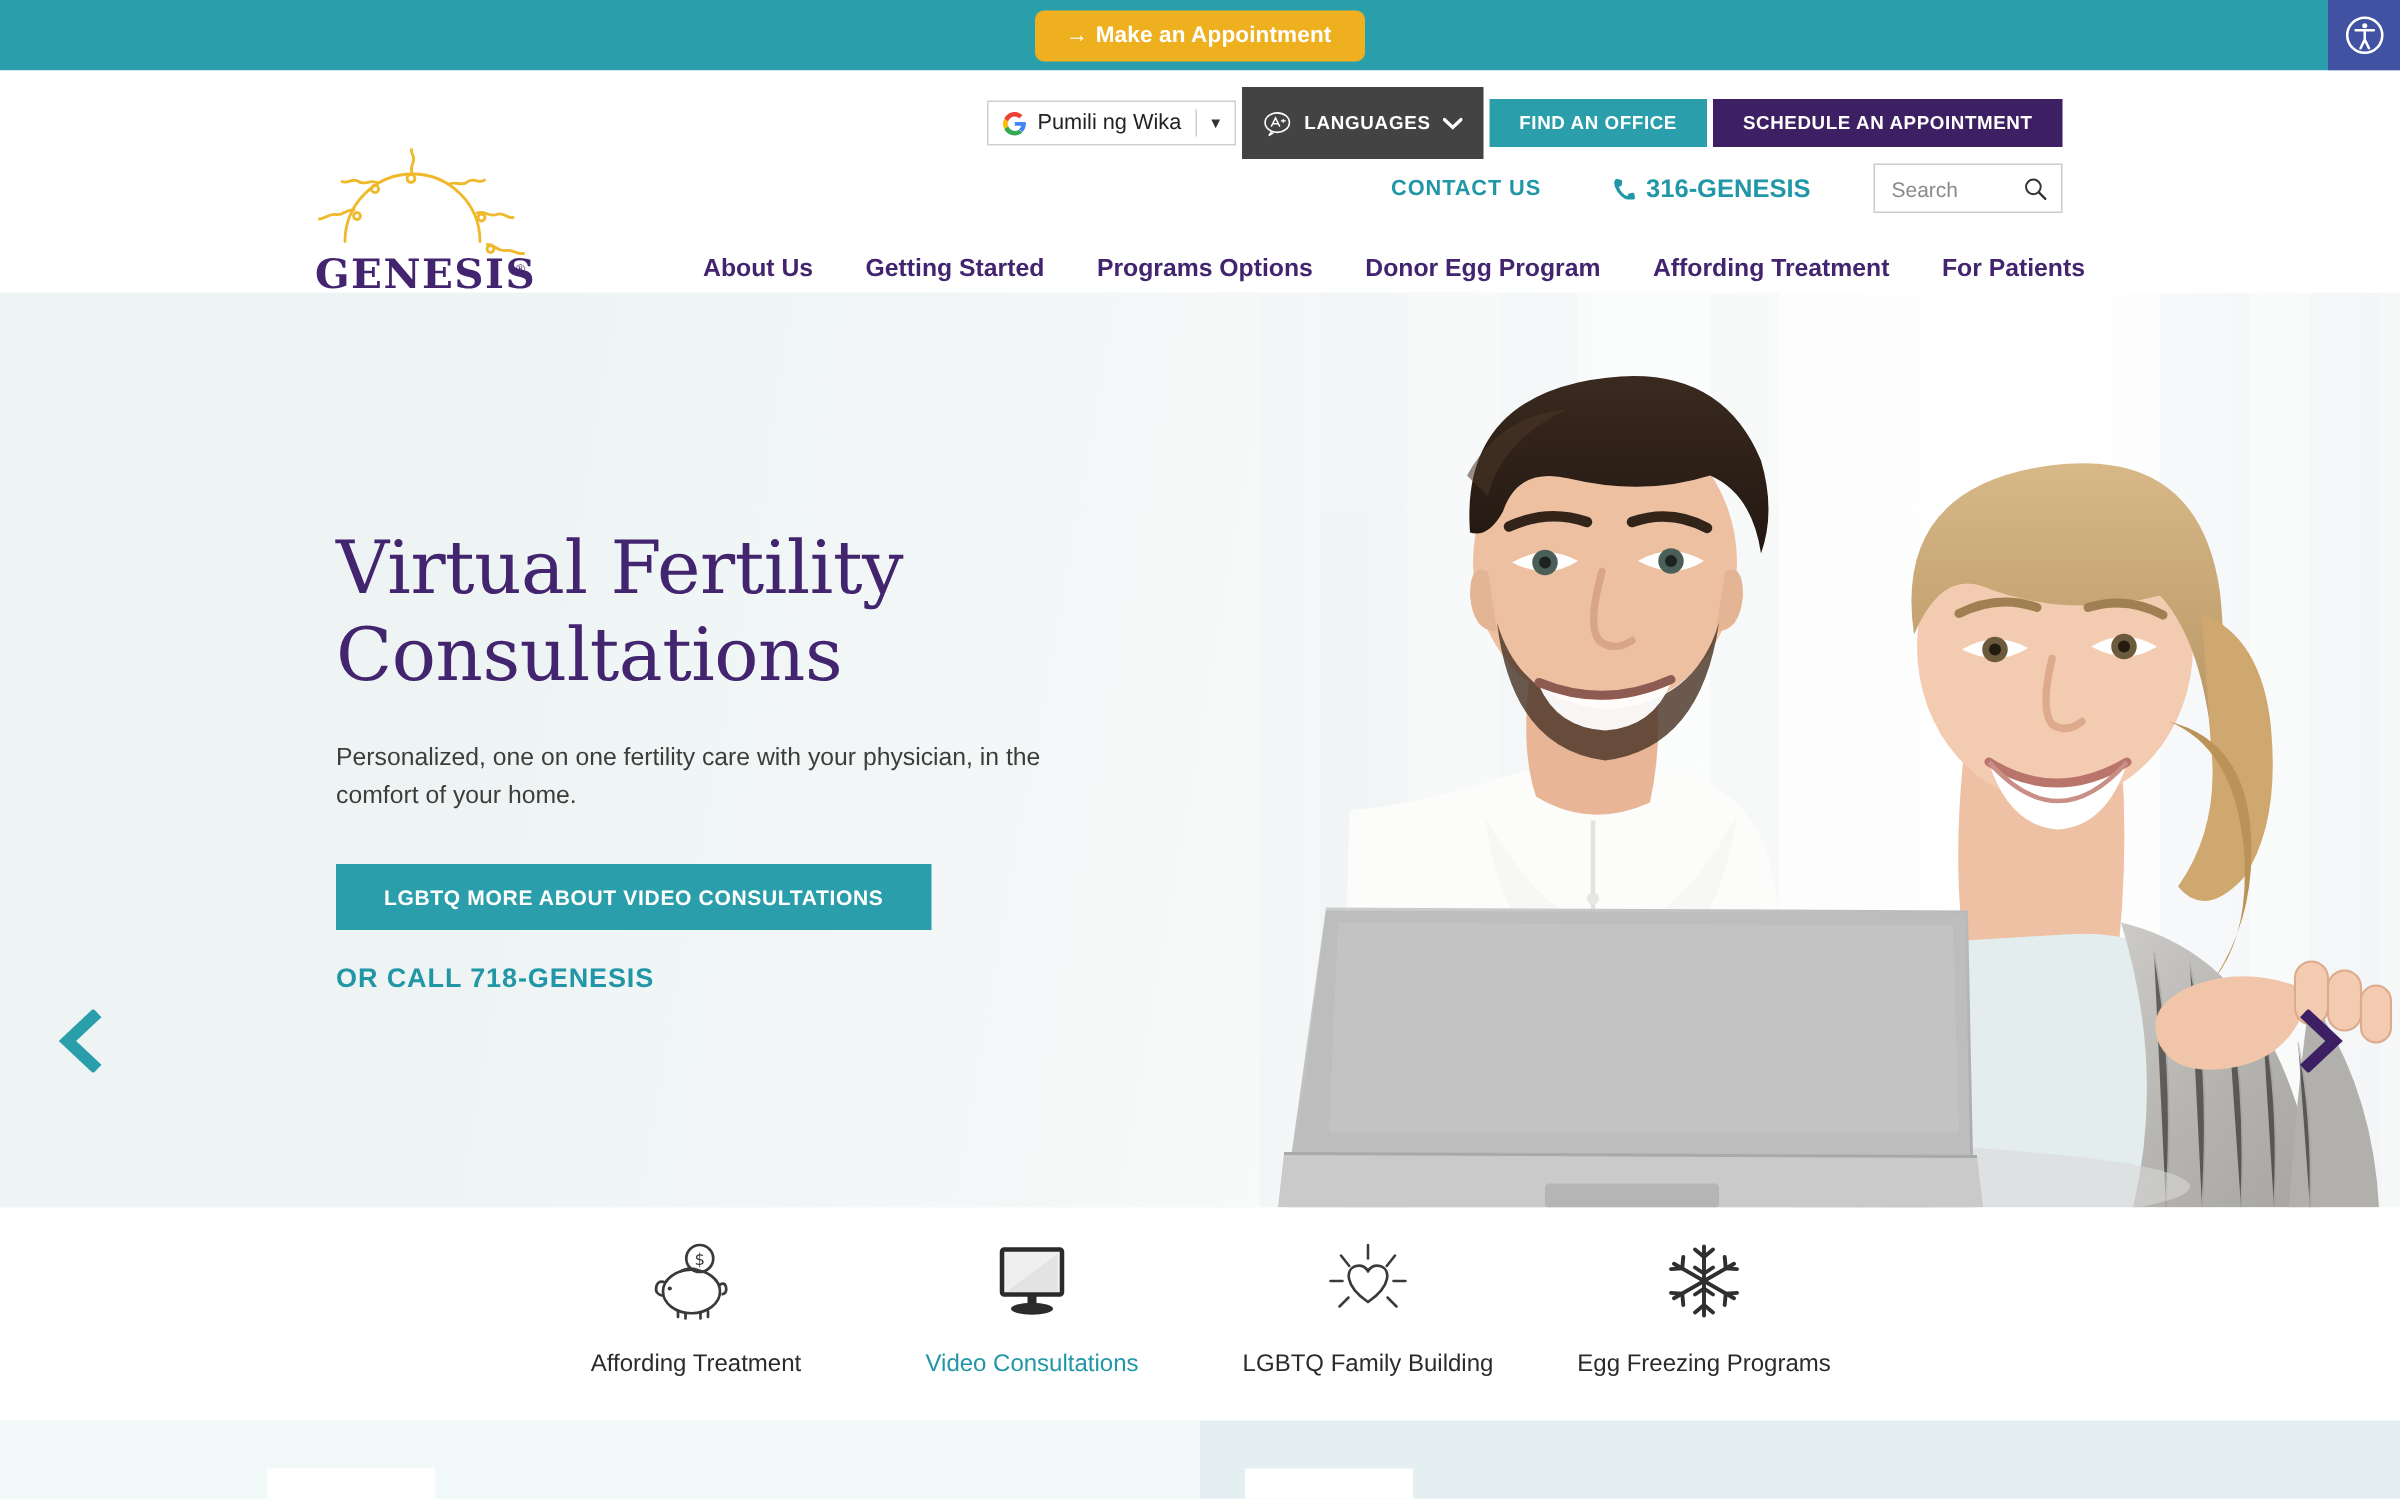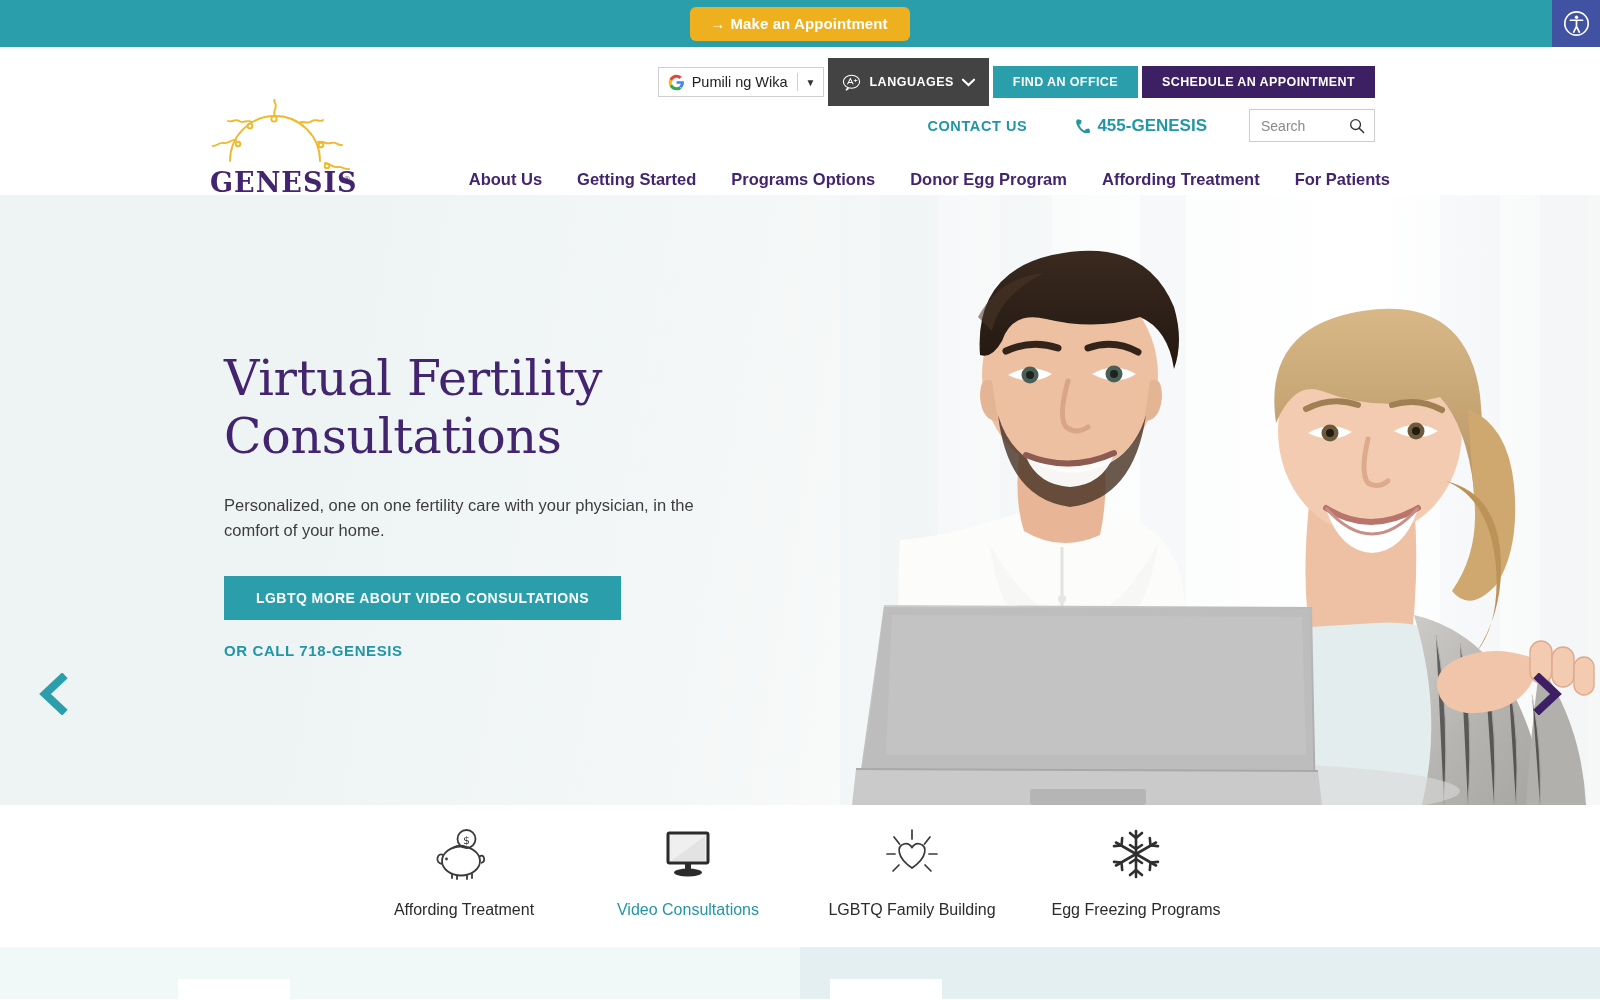--- a/index.html
+++ b/index.html
@@ -195,21 +195,21 @@
     padding: 0 32px;
     font-size: 14px;
     font-weight: bold;
     letter-spacing: .45px;
     border: none; cursor: pointer;
   }
   .hero-call {
     display: block;
     margin-top: 22px;
     color: #2196a6;
-    font-size: 15px;
+    font-size: 18px;
     font-weight: bold;
     letter-spacing: .6px;
     text-decoration: none; cursor: pointer;
   }
   .car-arrow {
     position: absolute;
     top: 478px;
     cursor: pointer;
     z-index: 6;
     background: none; border: none; padding: 0;
@@ -336,21 +336,21 @@
       <span>SCHEDULE AN APPOINTMENT</span>
     </button>
   </div>
 
   <div class="hdr-row2">
     <a class="contact-link">CONTACT US</a>
     <a class="phone-link">
       <svg width="15" height="15" viewBox="0 0 16 16">
         <path d="M3.2 1.3 C2.1 1.6 1.1 2.8 1.2 4.1 c.2 3.4 2.2 6.6 4.6 9 2.4 2.3 5.6 4.1 8.7 3.5 1.1-.3 1.6-1.5 1.4-2.5 l-.4-2c-.1-.6-.7-1-1.3-.9l-2.3.5c-.5.1-.9.5-1 1l-.2 1c-1.6-.6-3-1.6-4.1-2.9 -1-1.2-1.7-2.5-2.1-3.9l1.1-.3c.5-.1.8-.5.9-1l.4-2.2 c.1-.6-.3-1.2-.9-1.3z" fill="#2196a6"></path>
       </svg>
-      <span>455-GENESIS</span>
+      <span>316-GENESIS</span>
     </a>
     <div class="search-box">
       <input type="text" placeholder="Search" style="">
       <svg width="16" height="16" viewBox="0 0 18 18">
         <circle cx="7.4" cy="7.4" r="5.5" fill="none" stroke="#333" stroke-width="1.5"></circle>
         <path d="M11.5 11.5L16.4 16.4" stroke="#333" stroke-width="1.7" stroke-linecap="round"></path>
       </svg>
     </div>
   </div>
 

